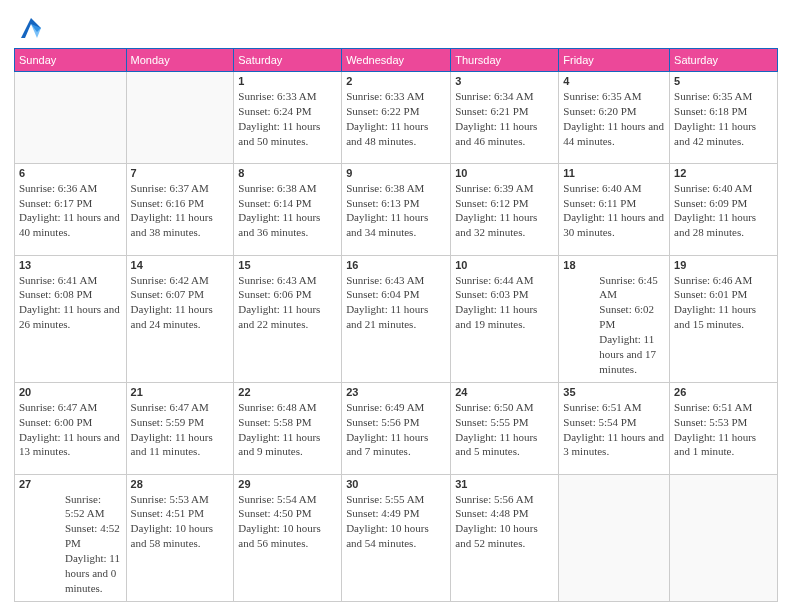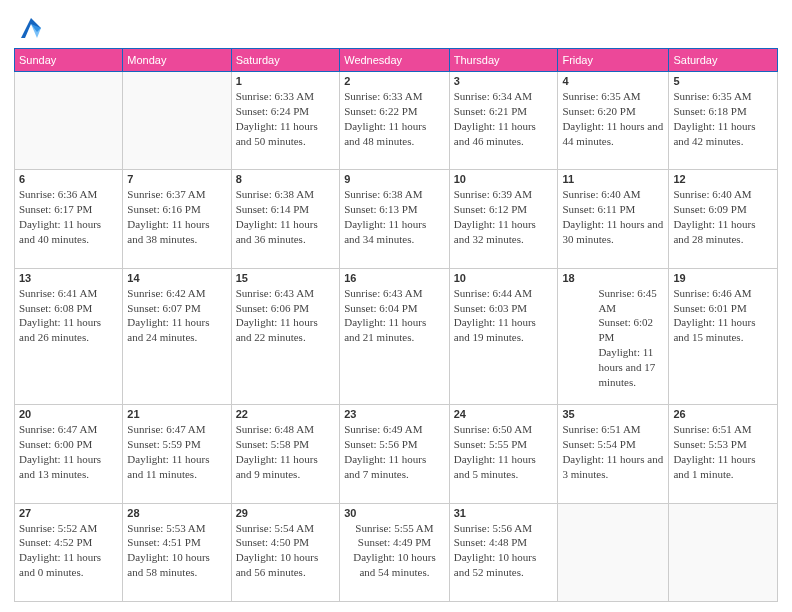--- a/index.html
+++ b/index.html
@@ -300,39 +300,39 @@
           <td>
             <span class="day-number">26</span>
             <div class="day-info" style="white-space: pre-line;">Sunrise: 6:51 AM
 Sunset: 5:53 PM
 Daylight: 11 hours and 1 minute.</div>
           </td>
         </tr>
         <tr>
           <td>
             <span class="day-number">27</span>
-            <div class="day-info" style="white-space: pre-line;">Sunrise: 5:52 AM
+            <div class="day-info" style="white-space: pre-line; margin-left: 46px;">Sunrise: 5:52 AM
 Sunset: 4:52 PM
 Daylight: 11 hours and 0 minutes.</div>
           </td>
           <td>
             <span class="day-number">28</span>
             <div class="day-info" style="white-space: pre-line;">Sunrise: 5:53 AM
 Sunset: 4:51 PM
 Daylight: 10 hours and 58 minutes.</div>
           </td>
           <td>
             <span class="day-number">29</span>
             <div class="day-info" style="white-space: pre-line;">Sunrise: 5:54 AM
 Sunset: 4:50 PM
 Daylight: 10 hours and 56 minutes.</div>
           </td>
           <td>
             <span class="day-number">30</span>
-            <div class="day-info" style="white-space: pre-line; text-align: center;">Sunrise: 5:55 AM
+            <div class="day-info" style="white-space: pre-line;">Sunrise: 5:55 AM
 Sunset: 4:49 PM
 Daylight: 10 hours and 54 minutes.</div>
           </td>
           <td>
             <span class="day-number">31</span>
             <div class="day-info" style="white-space: pre-line;">Sunrise: 5:56 AM
 Sunset: 4:48 PM
 Daylight: 10 hours and 52 minutes.</div>
           </td>
           <td class="empty-cell"></td>

